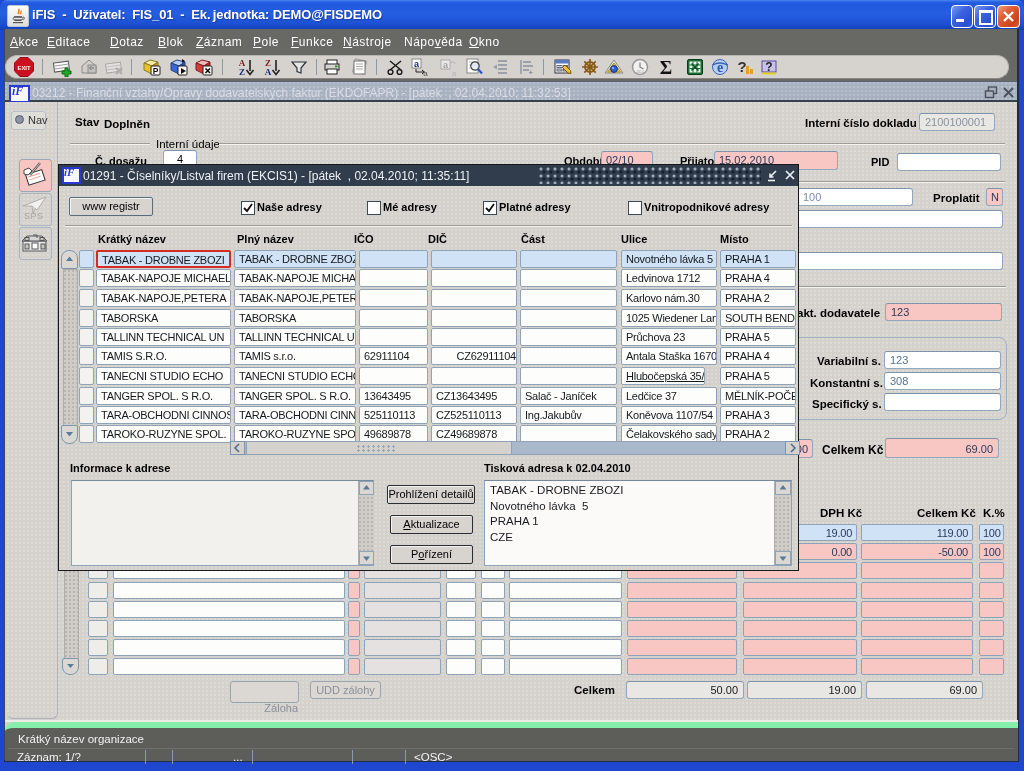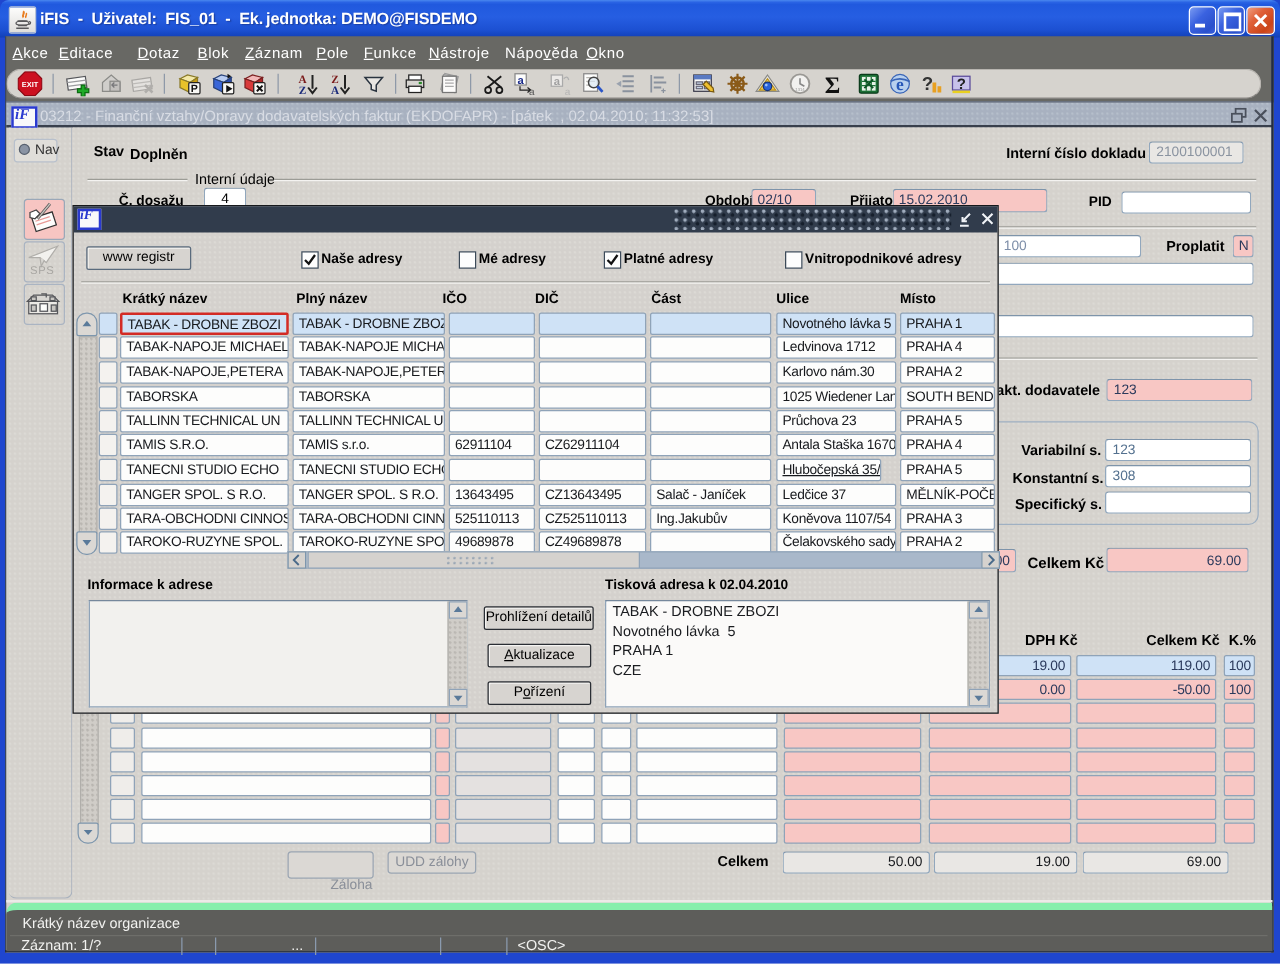--- a/index.html
+++ b/index.html
@@ -460,20 +460,21 @@
   <div class="abs" style="left:58px;top:164px;width:741px;height:407px;background:#d4d1cd;border:1px solid #16181c;box-sizing:border-box;z-index:20;
        background-image:radial-gradient(circle at 1px 1px,#dcdad5 0.9px,transparent 1.1px);background-size:4px 4px;">
 
     <div class="abs" style="left:0;top:0;width:739px;height:21px;background:#313c4c;"></div>
     <div class="abs" style="left:480px;top:2px;width:222px;height:17px;
        background-image:radial-gradient(circle at 2px 2px,#9fabbc 1.4px,transparent 1.7px),radial-gradient(circle at 5px 5px,#161f2c 1.4px,transparent 1.7px);
        background-size:7px 7px;"></div>
     <div class="abs" style="left:3px;top:2px;width:15px;height:13px;background:#f8f8fa;border:2px solid #2a3ad0;">
       <span style="position:absolute;left:0px;top:-3px;font-size:11px;font-weight:bold;font-style:italic;color:#2a3ad0;font-family:'Liberation Serif',serif;">iF</span>
     </div>
+    <span class="abs" style="left:24px;top:4px;color:#eef1f5;font-size:12px;">01291 - Číselníky/Listval firem (EKCIS1) - [pátek&nbsp; , 02.04.2010; 11:35:11]</span>
     <svg class="abs" style="left:707px;top:4px;" width="14" height="14" viewBox="0 0 14 14">
         <g stroke="#eef1f5" stroke-width="1.6" fill="none">
           <path d="M10 2 L4 8 M4 4.5 V8 H7.5"></path>
           <path d="M2 11.5 H9"></path>
         </g>
       </svg>
     <svg class="abs" style="left:724px;top:3px;" width="14" height="14" viewBox="0 0 14 14">
         <path d="M3 3 L11 11 M11 3 L3 11" stroke="#eef1f5" stroke-width="1.7"></path>
       </svg>
 
@@ -548,21 +549,21 @@
   <div class="cell" style="left:175px;top:163px;width:122px;height:18px;background:#fdfdfc;padding:2px 0 0 4px;color:#17191d;">TALLINN TECHNICAL UNI</div>
   <div class="cell" style="left:300px;top:163px;width:69px;height:18px;background:#fdfdfc;padding:2px 0 0 4px;color:#17191d;"></div>
   <div class="cell" style="left:372px;top:163px;width:86px;height:18px;background:#fdfdfc;padding:2px 0 0 4px;color:#17191d;"></div>
   <div class="cell" style="left:461px;top:163px;width:97px;height:18px;background:#fdfdfc;padding:2px 0 0 4px;color:#17191d;"></div>
   <div class="cell" style="left:562px;top:163px;width:96px;height:18px;background:#fdfdfc;padding:2px 0 0 4px;color:#17191d;">Průchova 23</div>
   <div class="cell" style="left:661px;top:163px;width:76px;height:18px;background:#fdfdfc;padding:2px 0 0 4px;color:#17191d;">PRAHA 5</div>
   <div class="cell" style="left:20px;top:182px;width:15px;height:18px;background:#f4f2ef;"></div>
   <div class="cell" style="left:37px;top:182px;width:135px;height:18px;background:#fdfdfc;padding:2px 0 0 4px;color:#17191d;">TAMIS S.R.O.</div>
   <div class="cell" style="left:175px;top:182px;width:122px;height:18px;background:#fdfdfc;padding:2px 0 0 4px;color:#17191d;">TAMIS s.r.o.</div>
   <div class="cell" style="left:300px;top:182px;width:69px;height:18px;background:#fdfdfc;padding:2px 0 0 4px;color:#17191d;">62911104</div>
-  <div class="cell" style="left:372px;top:182px;width:86px;height:18px;background:#fdfdfc;padding:2px 0 0 4px;color:#17191d;">CZ62911104</div>
+  <div class="cell" style="left:372px;top:182px;width:86px;height:18px;background:#fdfdfc;padding:2px 0 0 4px;color:#17191d;text-align:right;">CZ62911104</div>
   <div class="cell" style="left:461px;top:182px;width:97px;height:18px;background:#fdfdfc;padding:2px 0 0 4px;color:#17191d;"></div>
   <div class="cell" style="left:562px;top:182px;width:96px;height:18px;background:#fdfdfc;padding:2px 0 0 4px;color:#17191d;">Antala Staška 1670</div>
   <div class="cell" style="left:661px;top:182px;width:76px;height:18px;background:#fdfdfc;padding:2px 0 0 4px;color:#17191d;">PRAHA 4</div>
   <div class="cell" style="left:20px;top:202px;width:15px;height:18px;background:#f4f2ef;"></div>
   <div class="cell" style="left:37px;top:202px;width:135px;height:18px;background:#fdfdfc;padding:2px 0 0 4px;color:#17191d;">TANECNI STUDIO ECHO</div>
   <div class="cell" style="left:175px;top:202px;width:122px;height:18px;background:#fdfdfc;padding:2px 0 0 4px;color:#17191d;">TANECNI STUDIO ECHO F</div>
   <div class="cell" style="left:300px;top:202px;width:69px;height:18px;background:#fdfdfc;padding:2px 0 0 4px;color:#17191d;"></div>
   <div class="cell" style="left:372px;top:202px;width:86px;height:18px;background:#fdfdfc;padding:2px 0 0 4px;color:#17191d;"></div>
   <div class="cell" style="left:461px;top:202px;width:97px;height:18px;background:#fdfdfc;padding:2px 0 0 4px;color:#17191d;"></div>
   <div class="cell" style="left:562px;top:202px;width:84px;height:18px;background:#fdfdfc;padding:2px 0 0 4px;color:#17191d;text-decoration:underline;">Hlubočepská 35/4</div>

